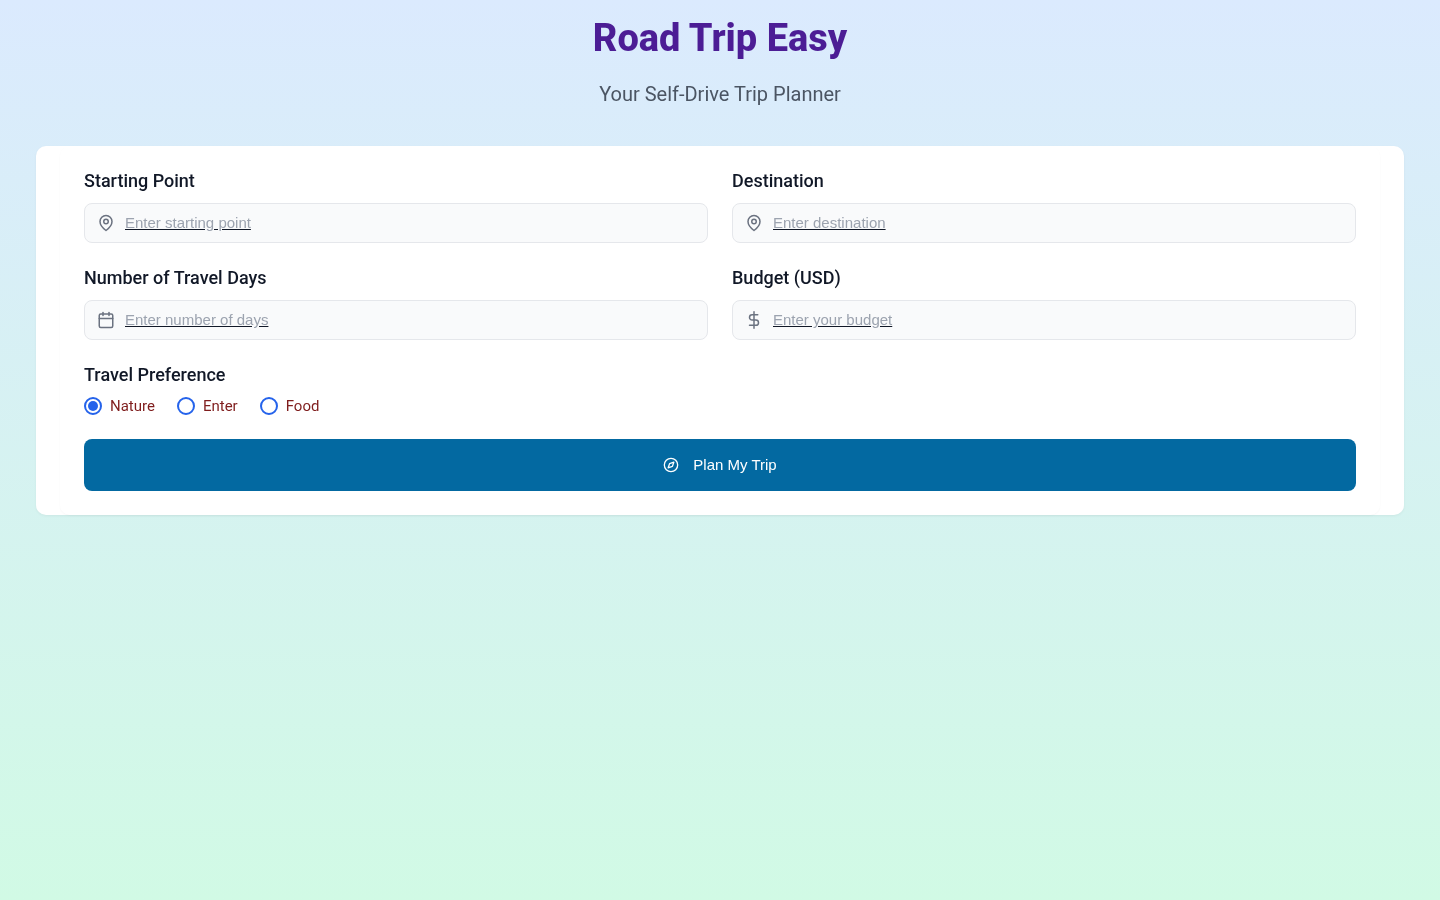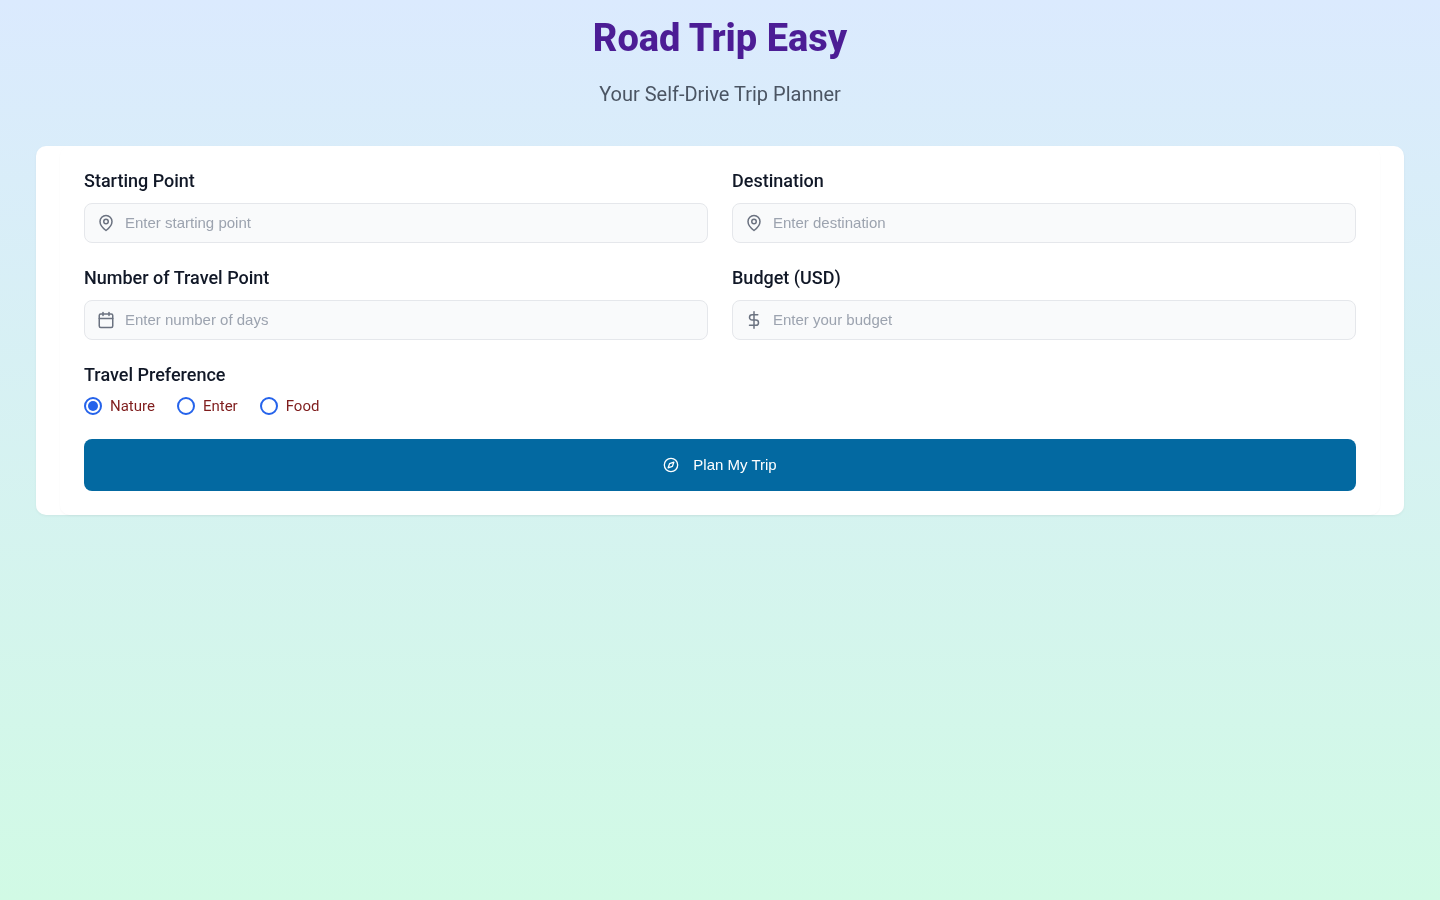--- a/index.html
+++ b/index.html
@@ -63,20 +63,21 @@
     }
     .input-wrap {
       position: relative;
       background: #f9fafb;
       border: 1px solid #e5e7eb;
       border-radius: 8px;
       height: 40px;
       display: flex;
       align-items: center;
       padding: 0 12px;
+      text-decoration: underline;
     }
     .input-wrap svg {
       width: 18px;
       height: 18px;
       stroke: #6b7280;
       flex-shrink: 0;
     }
     .input-wrap input {
       border: none;
       background: transparent;
@@ -179,21 +180,21 @@
               <path d="M20 10c0 6-8 12-8 12s-8-6-8-12a8 8 0 0 1 16 0Z"></path>
               <circle cx="12" cy="10" r="3"></circle>
             </svg>
           <input type="text" placeholder="Enter destination" style="">
         </div>
       </div>
     </div>
 
     <div class="row">
       <div class="field">
-        <label class="field-label">Number of Travel Point</label>
+        <label class="field-label">Number of Travel Days</label>
         <div class="input-wrap">
           <svg viewBox="0 0 24 24" fill="none" stroke-width="2" stroke-linecap="round" stroke-linejoin="round">
               <rect x="3" y="4" width="18" height="18" rx="2" ry="2"></rect>
               <line x1="16" y1="2" x2="16" y2="6"></line>
               <line x1="8" y1="2" x2="8" y2="6"></line>
               <line x1="3" y1="10" x2="21" y2="10"></line>
             </svg>
           <input type="text" placeholder="Enter number of days" style="">
         </div>
       </div>

